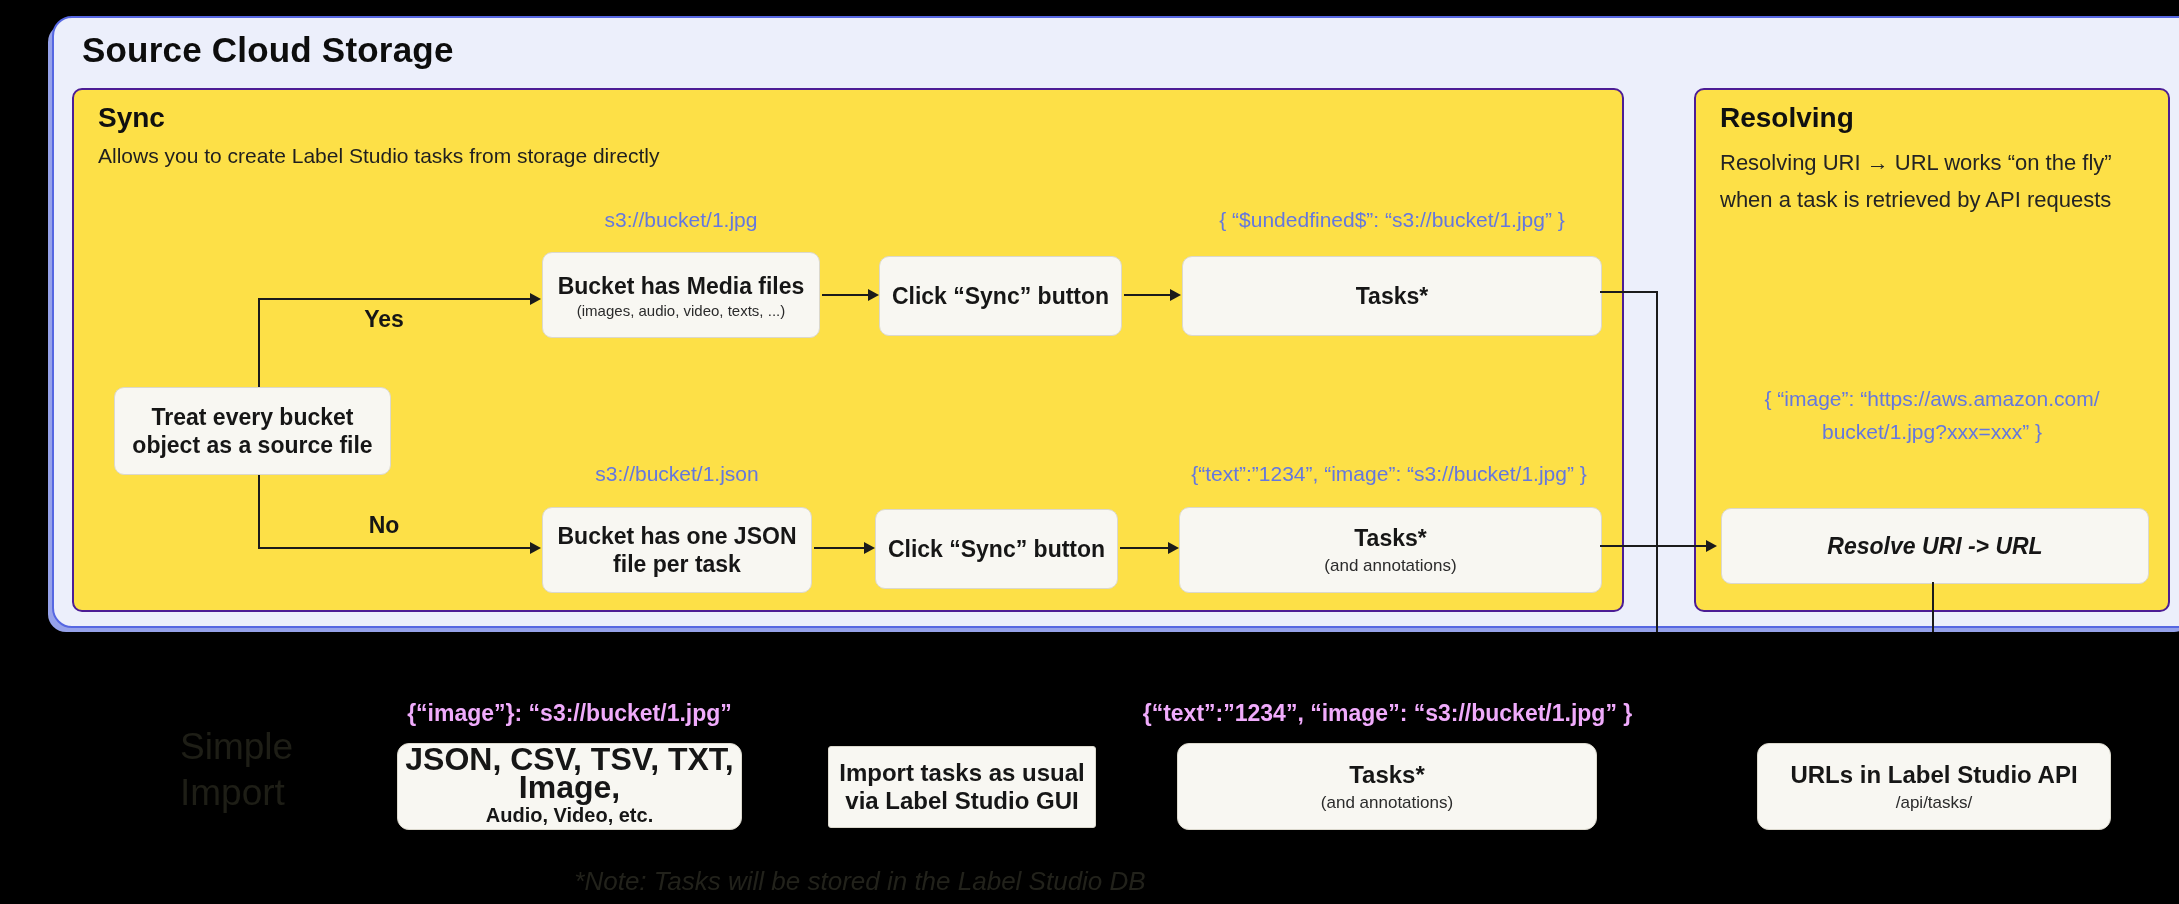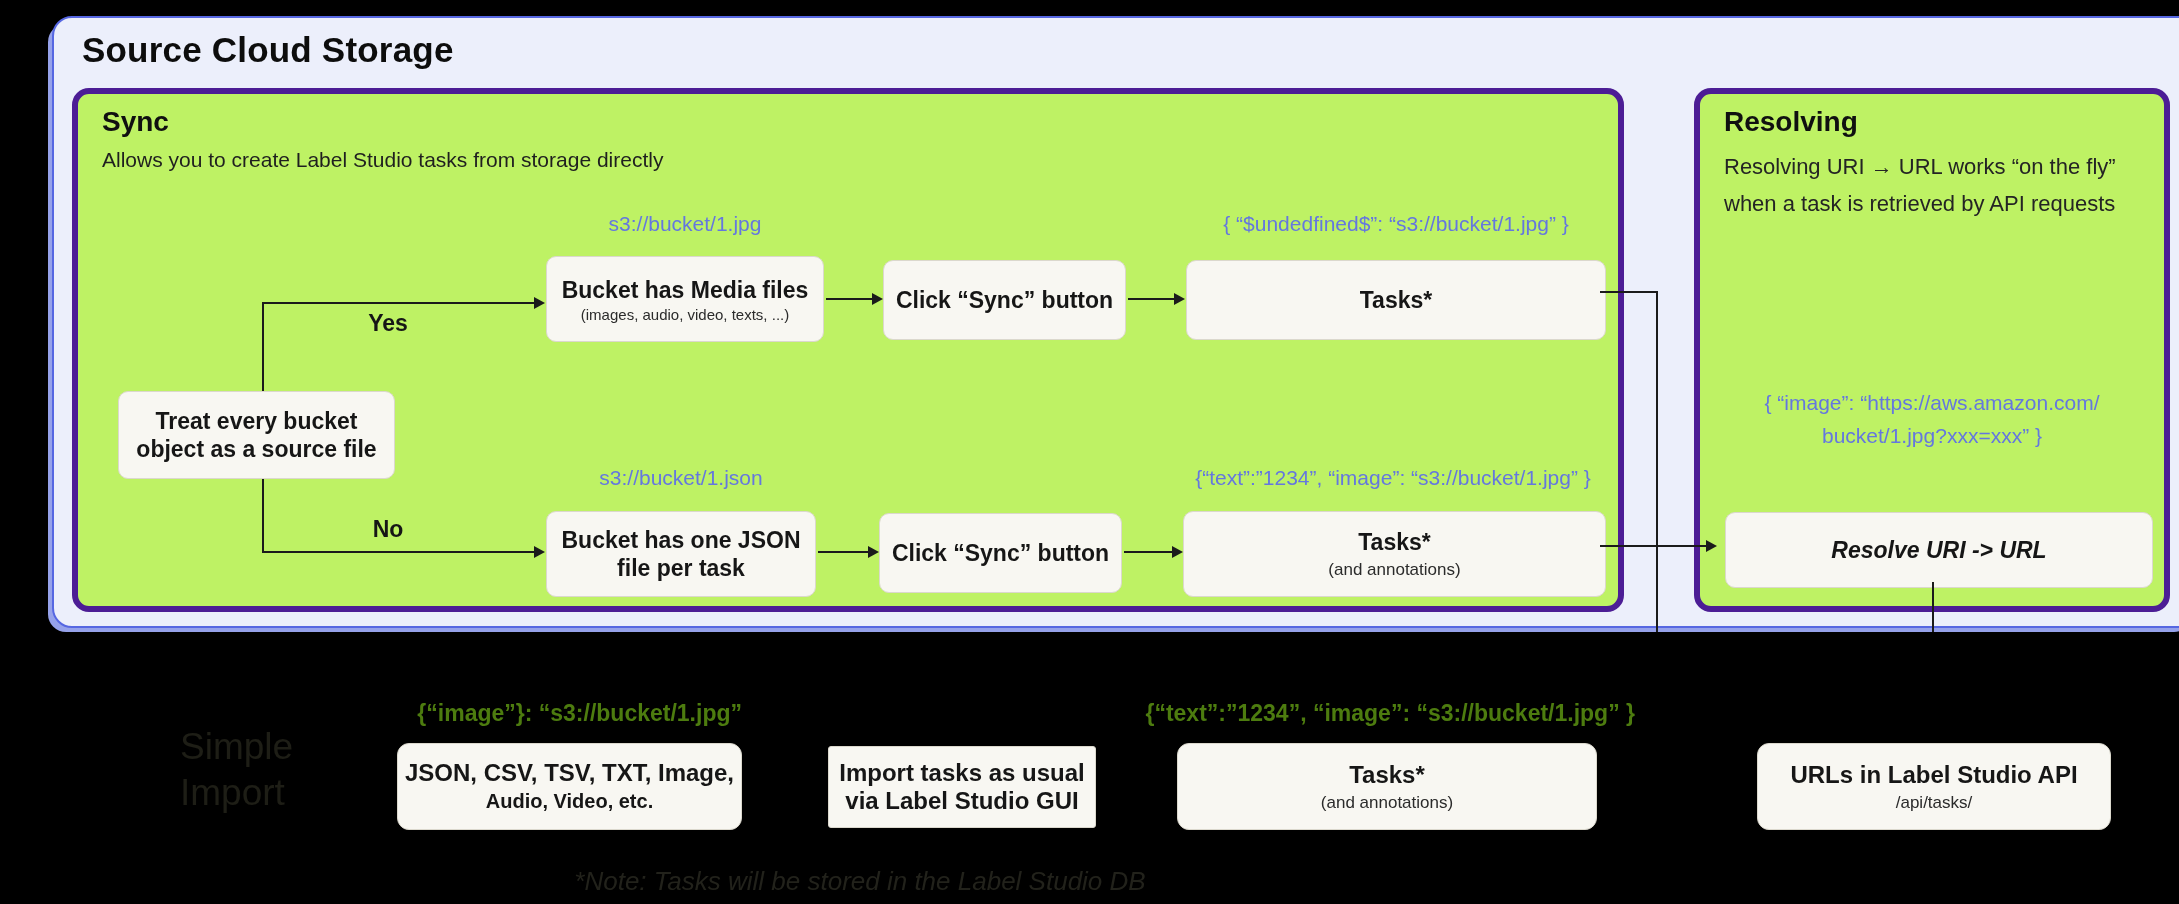--- a/index.html
+++ b/index.html
@@ -1,33 +1,33 @@
 <!DOCTYPE html>
 <html><head>
 <meta charset="utf-8">
 <style>
   html,body{margin:0;padding:0;background:#000;}
   #canvas{position:relative;width:2179px;height:904px;background:#000;overflow:hidden;
           font-family:"Liberation Sans","DejaVu Sans",sans-serif;color:#191919;margin-left:40px;}
   .panel-outer{position:absolute;left:12px;top:16px;width:2148px;height:612px;
                background:#ECEFFB;border:2px solid #5667E2;border-radius:20px;
                box-shadow:-6px 6px 0 -2px #96A2EA;box-sizing:border-box;z-index:1;}
-  .panel-inner{position:absolute;background:#bef264;border:6px solid #4c1d95;
-               border-radius:17px;box-sizing:border-box;}
+  .panel-inner{position:absolute;background:#fde047;border:2px solid #4c1d95;
+               border-radius:10px;box-sizing:border-box;}
   .big-title{position:absolute;left:28px;top:12px;font-size:35px;font-weight:700;color:#0d0d0d;letter-spacing:.2px;}
   .h2{position:absolute;font-size:28px;font-weight:700;color:#101010;}
   .sub{position:absolute;font-size:21px;color:#1f1f1f;}
   .node{position:absolute;background:#F8F7F2;border:1.5px solid #DBD8CD;border-radius:10px;
         display:flex;flex-direction:column;align-items:center;justify-content:center;
         text-align:center;box-sizing:border-box;z-index:2;}
   .node .t{font-size:23px;font-weight:700;color:#161616;line-height:28px;}
   .node .s{font-size:15px;color:#2b2b2b;margin-top:2px;}
   .node .s2{font-size:17px;color:#2b2b2b;margin-top:4px;}
   .blue-label{position:absolute;font-size:21px;color:#6477DF;text-align:center;z-index:2;}
-  .blue-label-dark{position:absolute;font-size:23px;font-weight:600;color:#4d7c0f;text-align:right;z-index:2;}
+  .blue-label-dark{position:absolute;font-size:23px;font-weight:600;color:#f0abfc;text-align:center;z-index:2;}
   .line-h{position:absolute;height:2px;background:#1b1b1b;z-index:5;}
   .line-v{position:absolute;width:2px;background:#1b1b1b;z-index:5;}
   .ah{position:absolute;width:0;height:0;border-top:6px solid transparent;
       border-bottom:6px solid transparent;border-left:11px solid #1b1b1b;z-index:5;}
   .branch-label{position:absolute;font-size:23px;font-weight:700;color:#161616;text-align:center;z-index:3;}
   .res-desc{position:absolute;font-size:22px;color:#242424;line-height:37px;}
   .res-json{position:absolute;font-size:21px;color:#6477DF;text-align:center;line-height:33px;width:100%;}
   .ghost{position:absolute;color:#1e1e16;font-size:37px;line-height:46px;font-weight:500;z-index:2;}
   .note{position:absolute;font-style:italic;font-size:26px;color:#22221b;text-align:center;z-index:2;}
 </style>
@@ -119,21 +119,21 @@
   <div class="ah" style="left:1666px;top:540px;"></div>
   <div class="line-v" style="left:1892px;top:582px;height:50px;"></div>
 
   <div class="ghost" style="left:140px;top:724px;">
     <span style="display:block;">Simple</span>
     <span style="display:block;">Import</span>
   </div>
 
   <div class="blue-label-dark" style="left:357px;top:700px;width:345px;">{“image”}: “s3://bucket/1.jpg”</div>
   <div class="node" style="left:357px;top:743px;width:345px;height:87px;border-radius:12px;">
-    <span class="t" style="font-size:24px;">JSON, CSV, TSV, TXT, Image,</span>
+    <span class="t" style="font-size:32px;">JSON, CSV, TSV, TXT, Image,</span>
     <span class="t" style="font-size:20px;">Audio, Video, etc.</span>
   </div>
 
   <div class="node" style="left:788px;top:746px;width:268px;height:82px;border-radius:3px;">
     <span class="t" style="font-size:24px;">Import tasks as usual</span>
     <span class="t" style="font-size:24px;">via Label Studio GUI</span>
   </div>
 
   <div class="blue-label-dark" style="left:1100px;top:700px;width:495px;">{“text”:”1234”,  “image”: “s3://bucket/1.jpg” }</div>
   <div class="node" style="left:1137px;top:743px;width:420px;height:87px;border-radius:12px;">

